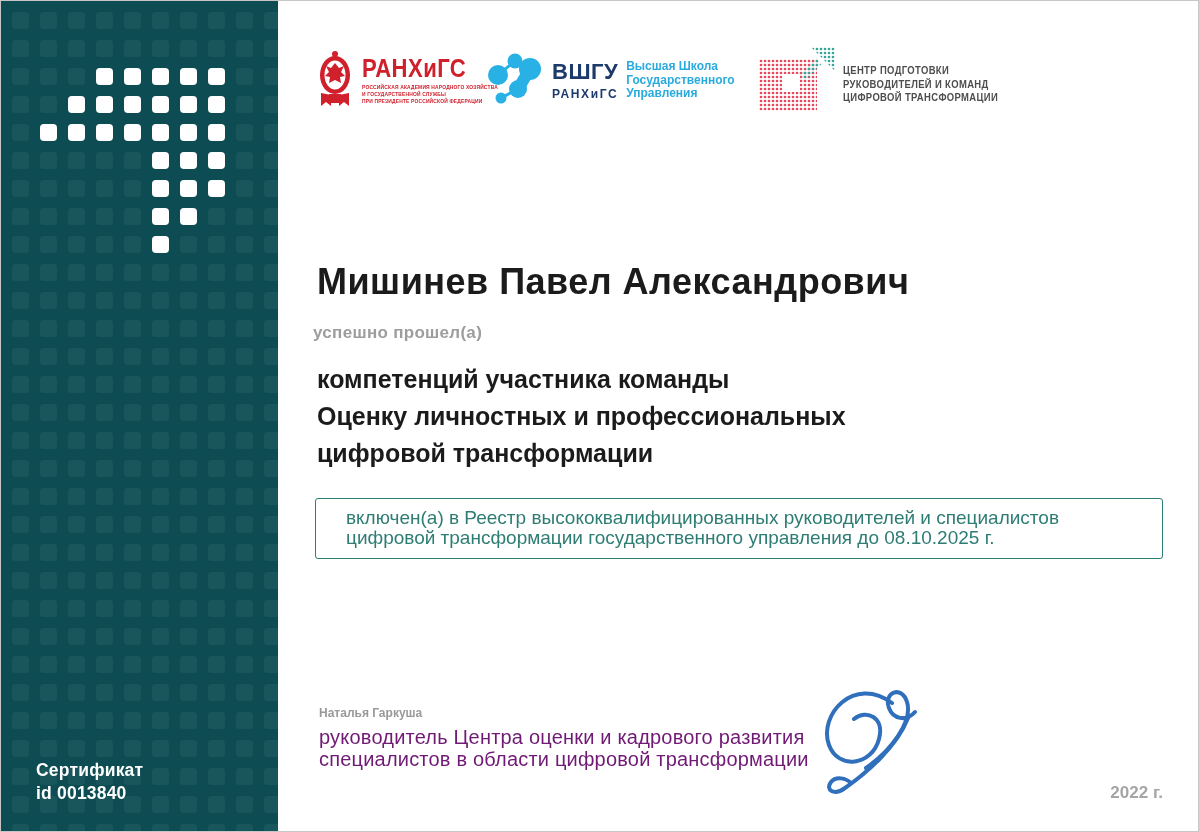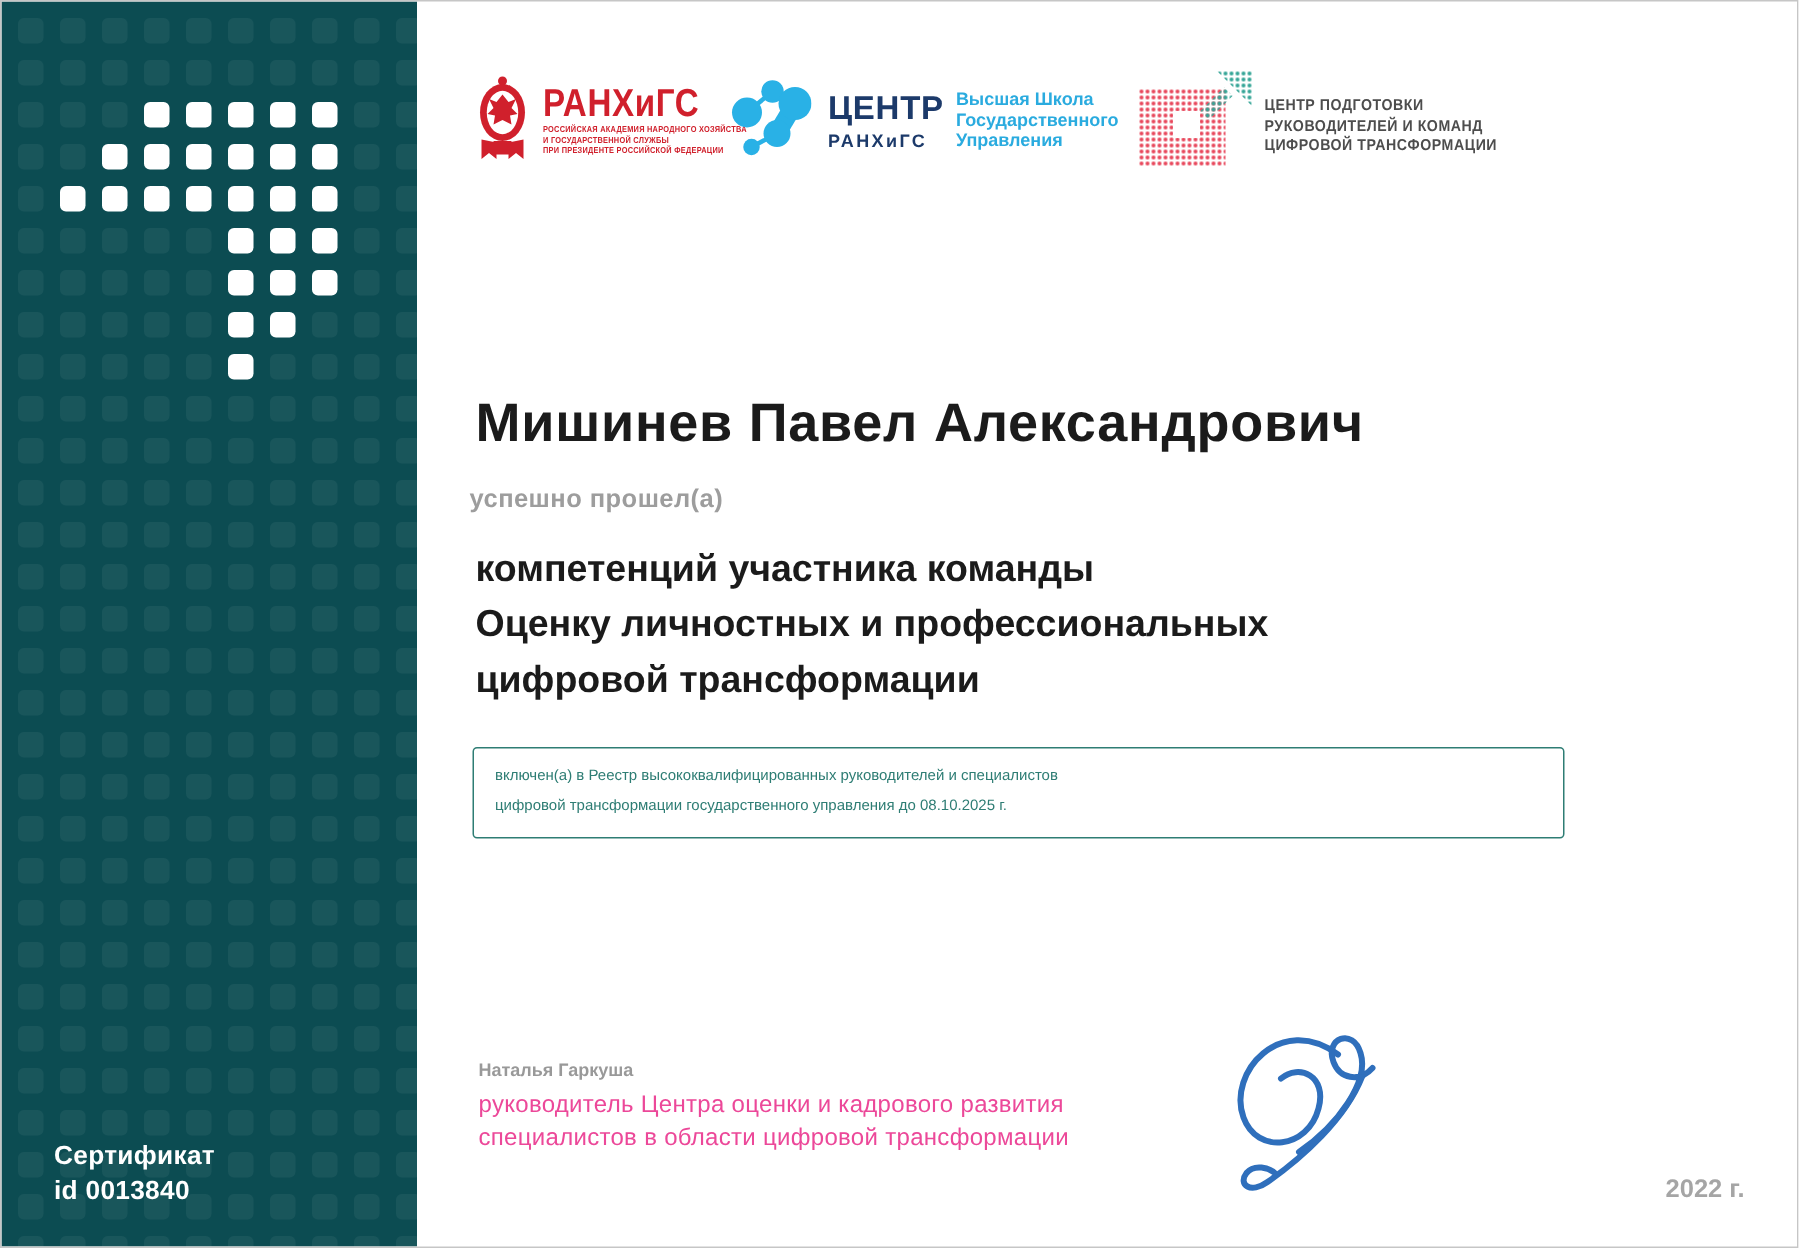--- a/index.html
+++ b/index.html
@@ -28,26 +28,26 @@
   .center-text { margin-left:8px; margin-top:11px; color:#4d4d4d; font-weight:bold;
                  font-size:10.5px; line-height:13.5px; letter-spacing:0.4px;
                  transform:scaleX(0.9); transform-origin:left top; }
   
   .recipient { position:absolute; left:316px; top:260px; color:#1b1b1b; font-weight:bold;
                font-size:36px; letter-spacing:0.5px; }
   .action { position:absolute; left:312px; top:322px; color:#9d9d9d; font-weight:bold;
             font-size:17px; letter-spacing:0.3px; }
   .course { position:absolute; left:316px; top:360px; color:#1b1b1b; font-weight:bold;
             font-size:25px; line-height:37px; }
-  .registry { position:absolute; left:314px; top:497px; width:728px;
-              border:1.5px solid #2e7d74; border-radius:3px; padding:9px 14px 10px;
-              color:#2e7d74; font-size:10px; line-height:20px; }
+  .registry { position:absolute; left:314px; top:497px; width:848px;
+              border:1.5px solid #2e7d74; border-radius:3px; padding:9px 30px 10px;
+              color:#2e7d74; font-size:19px; line-height:20px; }
   .signer { position:absolute; left:318px; top:705px; }
   .signer-name { color:#999999; font-weight:bold; font-size:12px; margin-bottom:6px; }
-  .signer-title { color:#ec4899; font-size:16px; line-height:22px; letter-spacing:0.2px; }
+  .signer-title { color:#701a75; font-size:20px; line-height:22px; letter-spacing:0.2px; }
   .sig { position:absolute; left:795px; top:670px; }
   .year { position:absolute; left:1020px; top:782px; width:142px; text-align:right;
           color:#a5a5a5; font-weight:bold; font-size:17px; }
 </style>
 </head>
 <body>
 
 <div class="cert">
 
   <div class="sidebar">
@@ -123,21 +123,21 @@
       </g>
       <g fill="#29b1e6">
         <circle cx="11" cy="24" r="10"></circle>
         <circle cx="28" cy="10" r="7.5"></circle>
         <circle cx="43" cy="18" r="11"></circle>
         <circle cx="31" cy="38" r="9"></circle>
         <circle cx="14" cy="47" r="5.5"></circle>
       </g>
     </svg>
     <div class="vshgu-navy">
-      <div class="vshgu-abbr">ЦЕНТР</div>
+      <div class="vshgu-abbr">ВШГУ</div>
       <div class="vshgu-org">РАНХиГС</div>
     </div>
     <div class="vshgu-cyan">
       <div>Высшая Школа</div>
       <div>Государственного</div>
       <div>Управления</div>
     </div>
   </div>
 
   <div class="logo logo-center">

